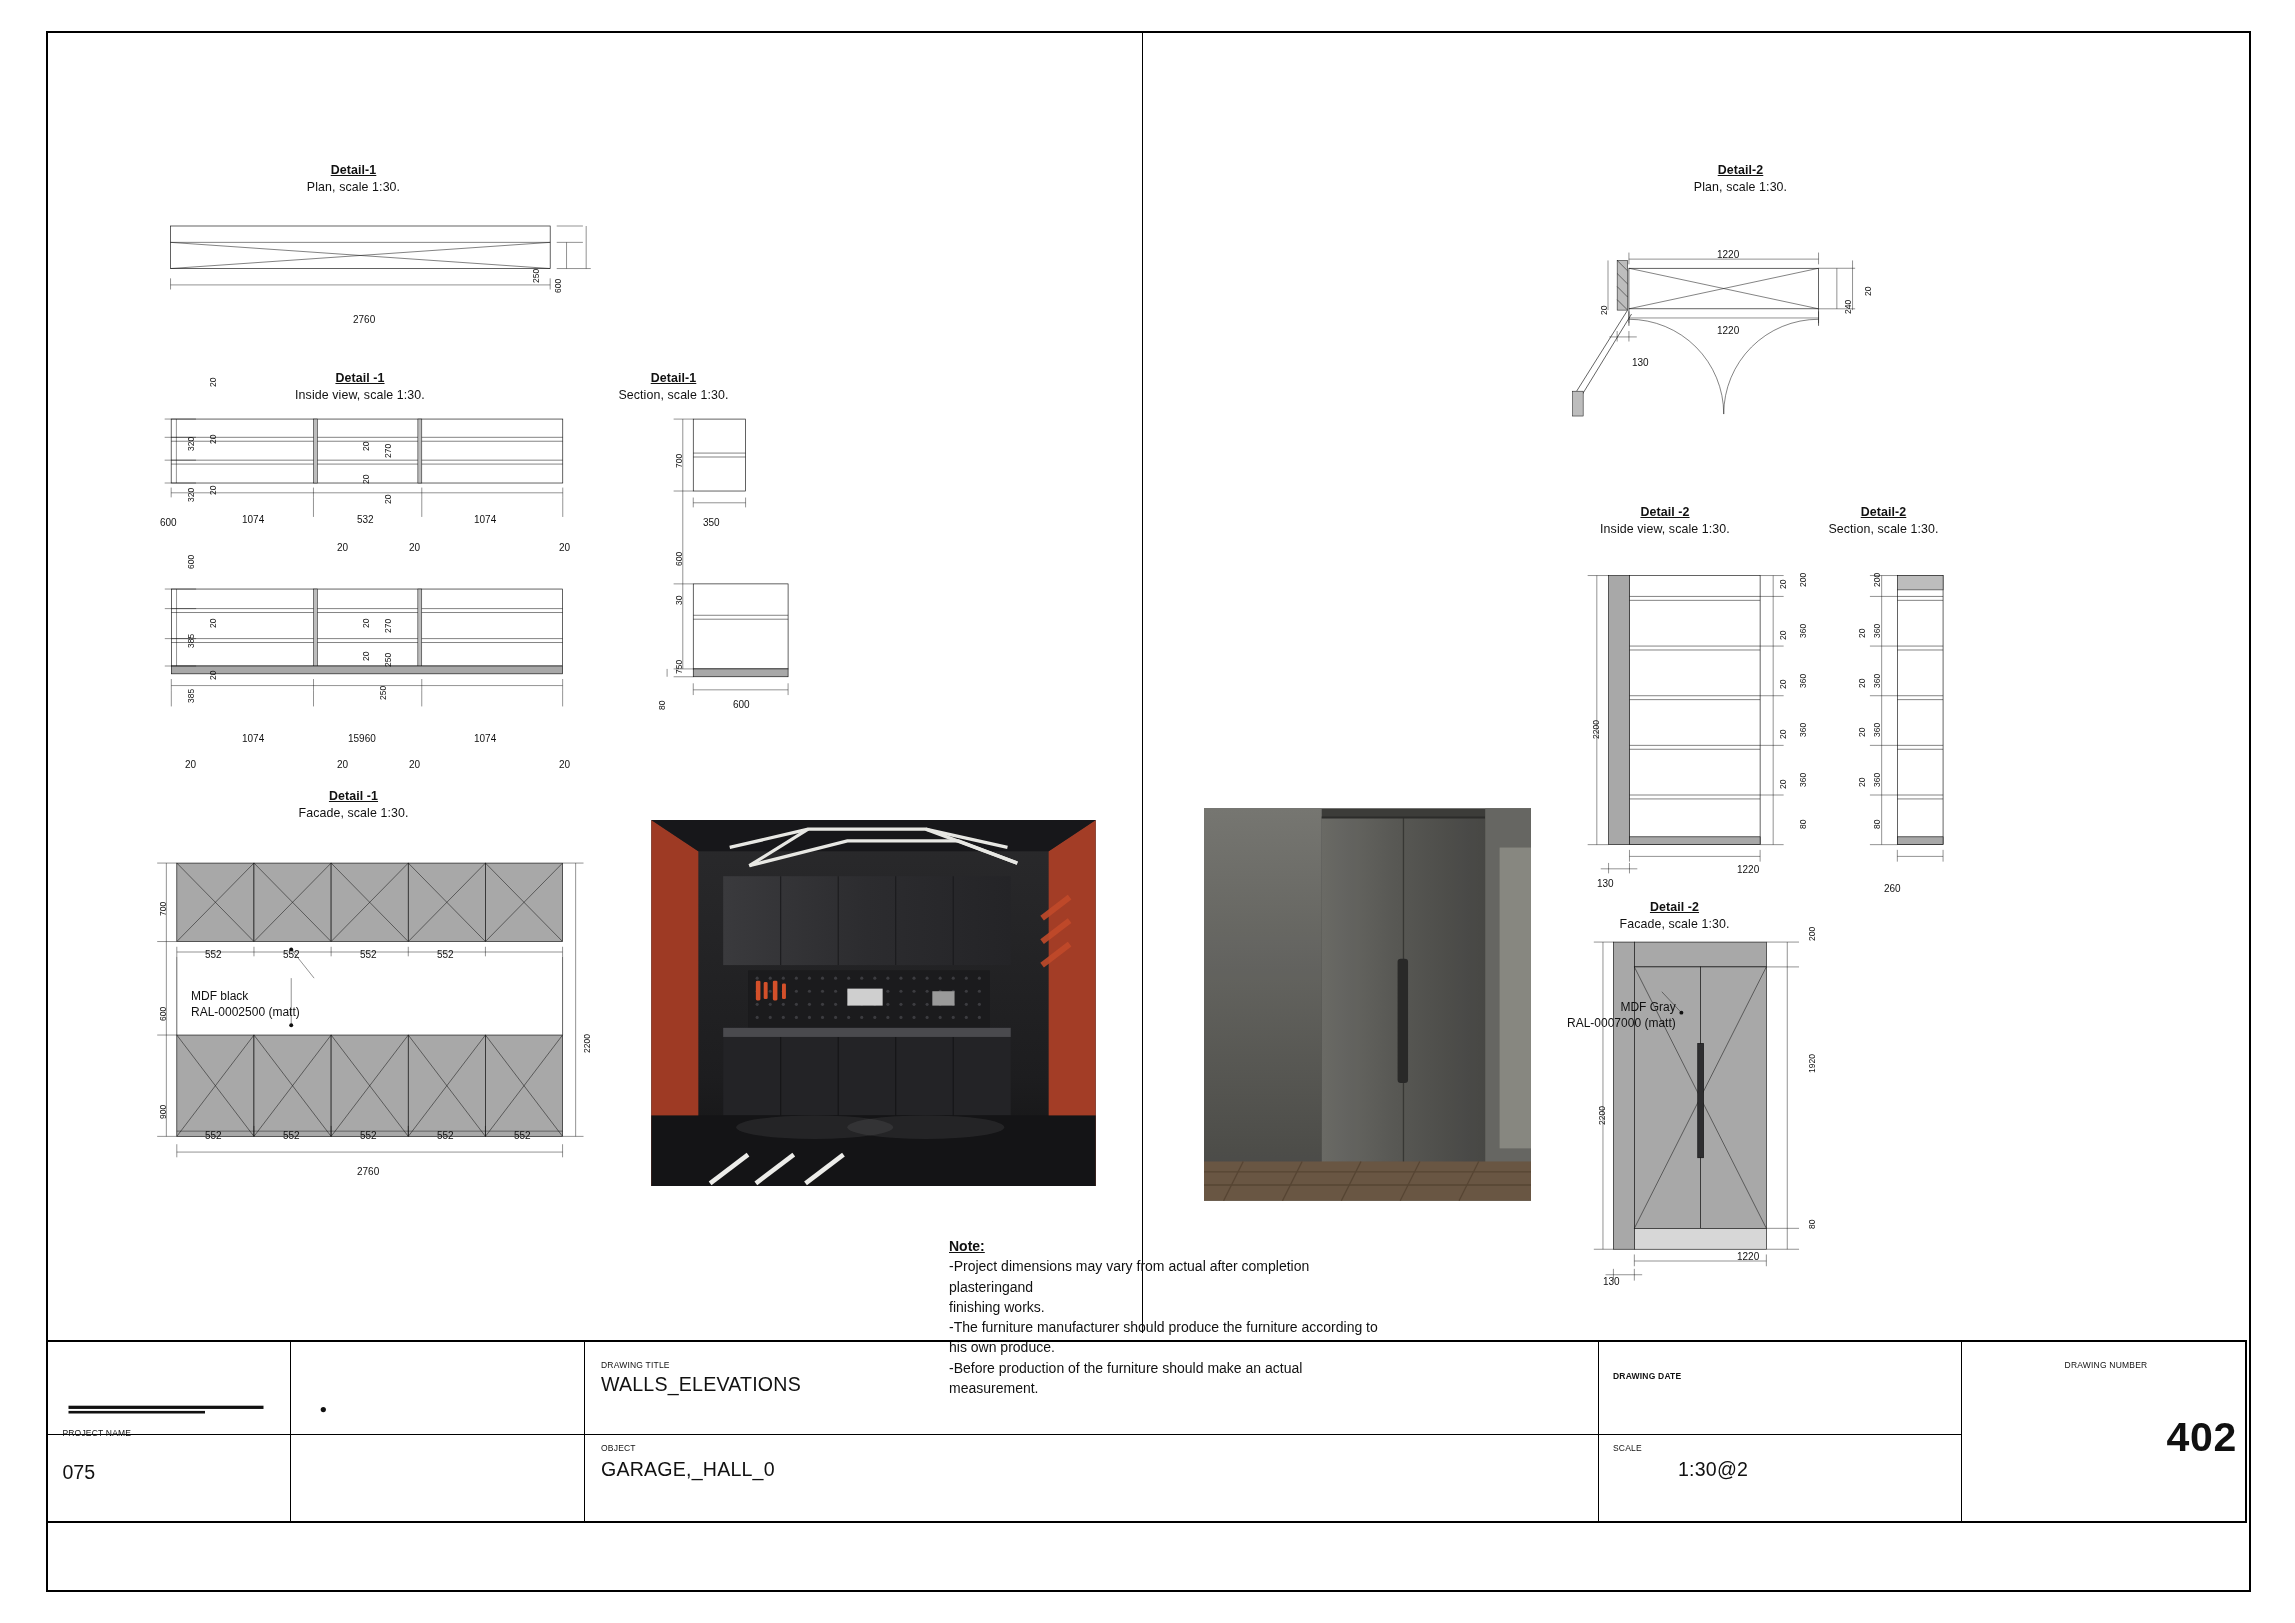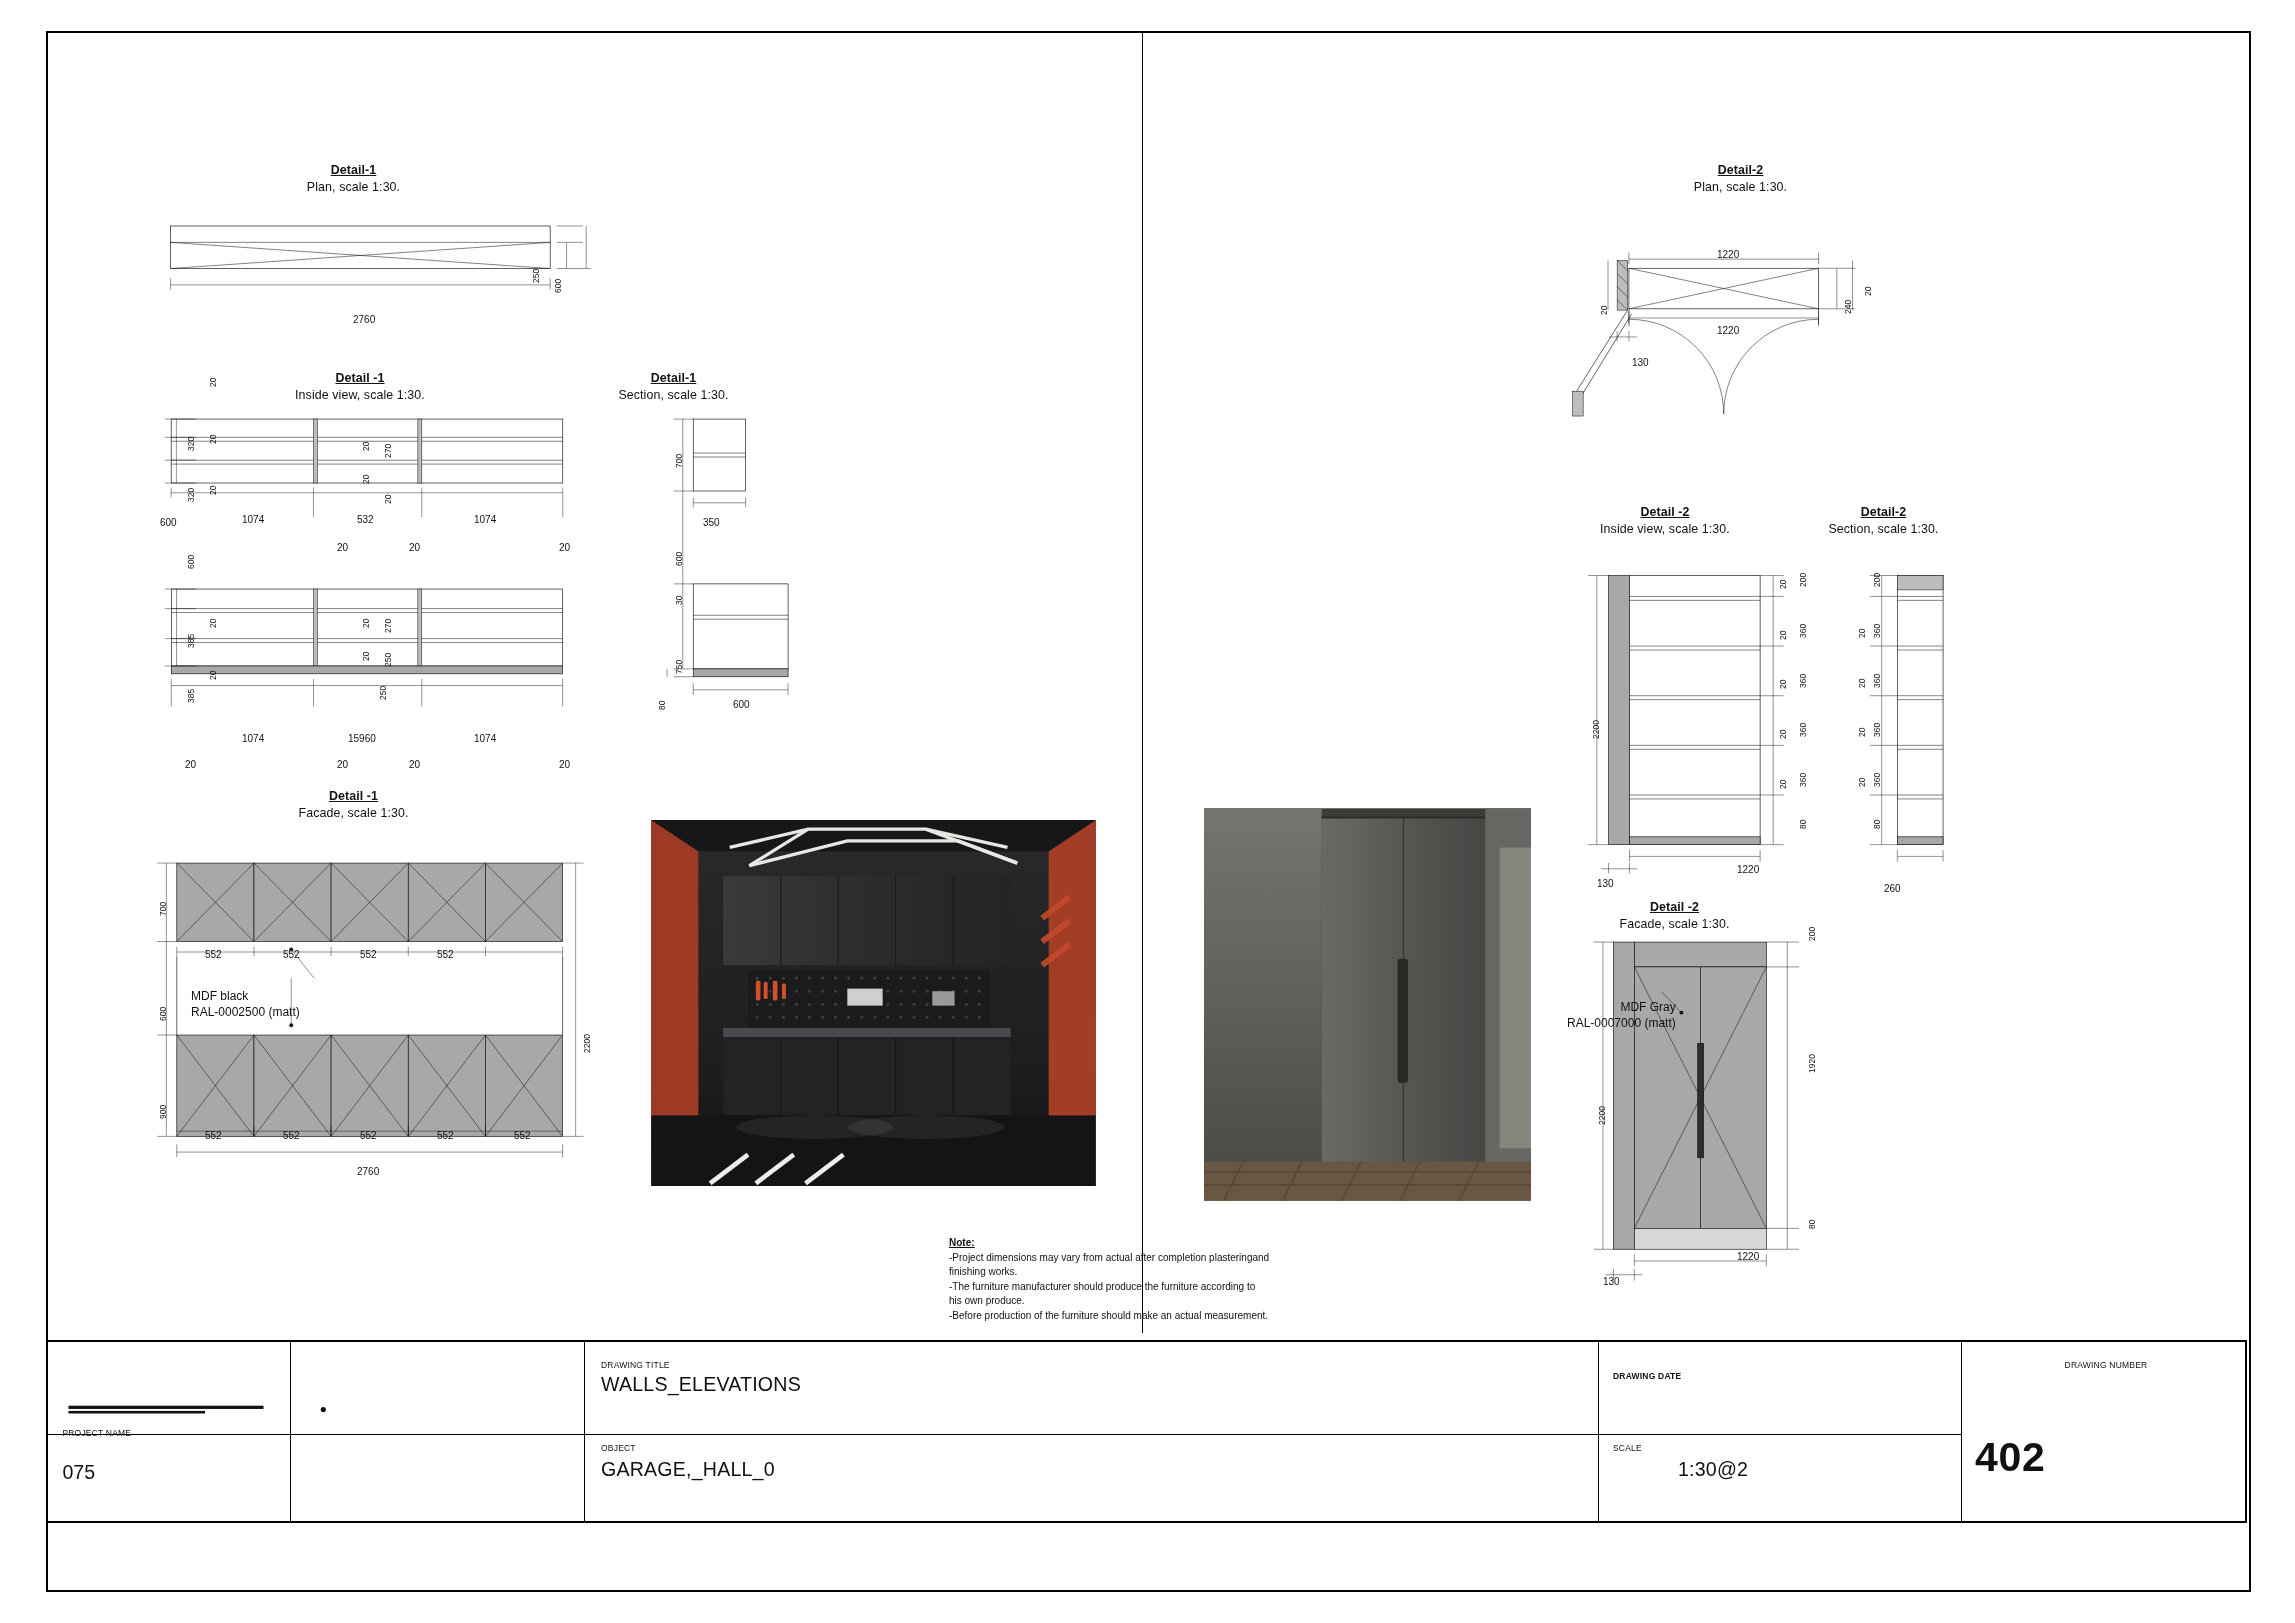--- a/index.html
+++ b/index.html
@@ -14,21 +14,21 @@
   .lblv{position:absolute;font-size:8.5px;color:#111;white-space:nowrap;transform:rotate(-90deg);transform-origin:left top;}
   svg{position:absolute;overflow:visible;}
   .ln{stroke:#111;stroke-width:1;fill:none;}
   .lnt{stroke:#111;stroke-width:.8;fill:none;}
   .dim{stroke:#111;stroke-width:.7;fill:none;}
   .fillgray{fill:#a8a8a8;stroke:#111;stroke-width:1;}
   .filllight{fill:#d7d7d7;stroke:#111;stroke-width:1;}
   .fillwhite{fill:#ffffff;stroke:#111;stroke-width:1;}
   .hatch{fill:#bdbdbd;stroke:#111;stroke-width:.8;}
   .photo{position:absolute;border:0;}
-  .note{position:absolute;font-size:10px;line-height:1.45;}
+  .note{position:absolute;font-size:14px;line-height:1.45;}
   .note u{font-weight:600;}
   
   .tb{position:absolute;left:46px;top:1340px;width:2201px;height:183px;border:2px solid #000;box-sizing:border-box;}
   .tb .cell{position:absolute;box-sizing:border-box;}
   .tb .vline{position:absolute;top:0;bottom:0;width:0;border-left:1.3px solid #000;}
   .tb .hline{position:absolute;left:0;right:0;height:0;border-top:1.3px solid #000;}
   .cap{font-size:8.5px;letter-spacing:0.2px;}
   .val{font-size:19.6px;letter-spacing:0.2px;}
   .valbig{font-size:41px;font-weight:700;letter-spacing:0.7px;}
   .valmid{font-size:19.6px;}
@@ -752,21 +752,21 @@
     <div class="cell" style="left:1565px;top:99px;">
       <span class="cap">SCALE</span>
     </div>
     <div class="cell" style="left:1630px;top:116px;">
       <span class="val">1:30@2</span>
     </div>
 
     <div class="cell" style="left:1927px;top:15.7px;width:262px;text-align:center;">
       <span class="cap">DRAWING NUMBER</span>
     </div>
-    <div class="cell" style="left:1927px;top:72px;width:262px;text-align:left;margin-top:20px;">
+    <div class="cell" style="left:1927px;top:72px;width:262px;text-align:right;">
       <span class="valbig">402</span>
     </div>
 
     <svg style="left:19.6px;top:13px;" width="209" height="65" viewBox="0 0 320 100">
       <rect x="0" y="78" width="300" height="5" fill="#111"></rect>
       <rect x="0" y="86" width="210" height="4" fill="#111"></rect>
       <circle cx="392" cy="84" r="4" fill="#111"></circle>
     </svg>
   </div>
 

